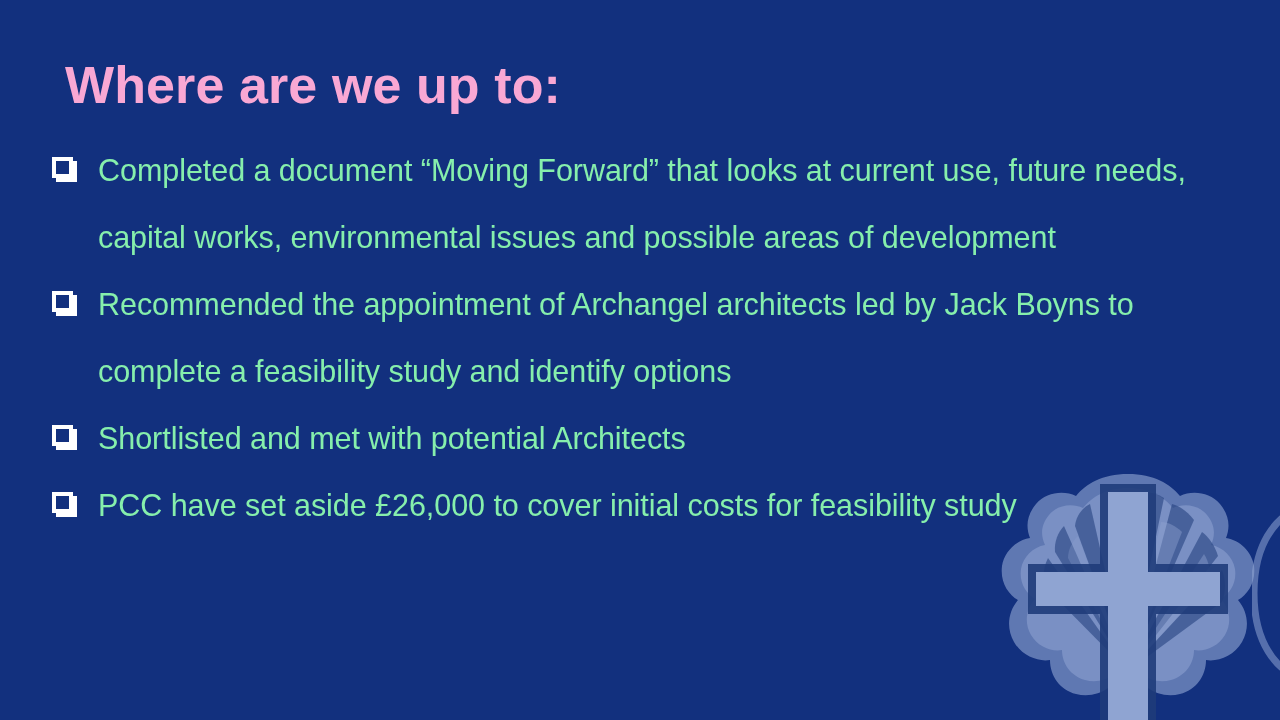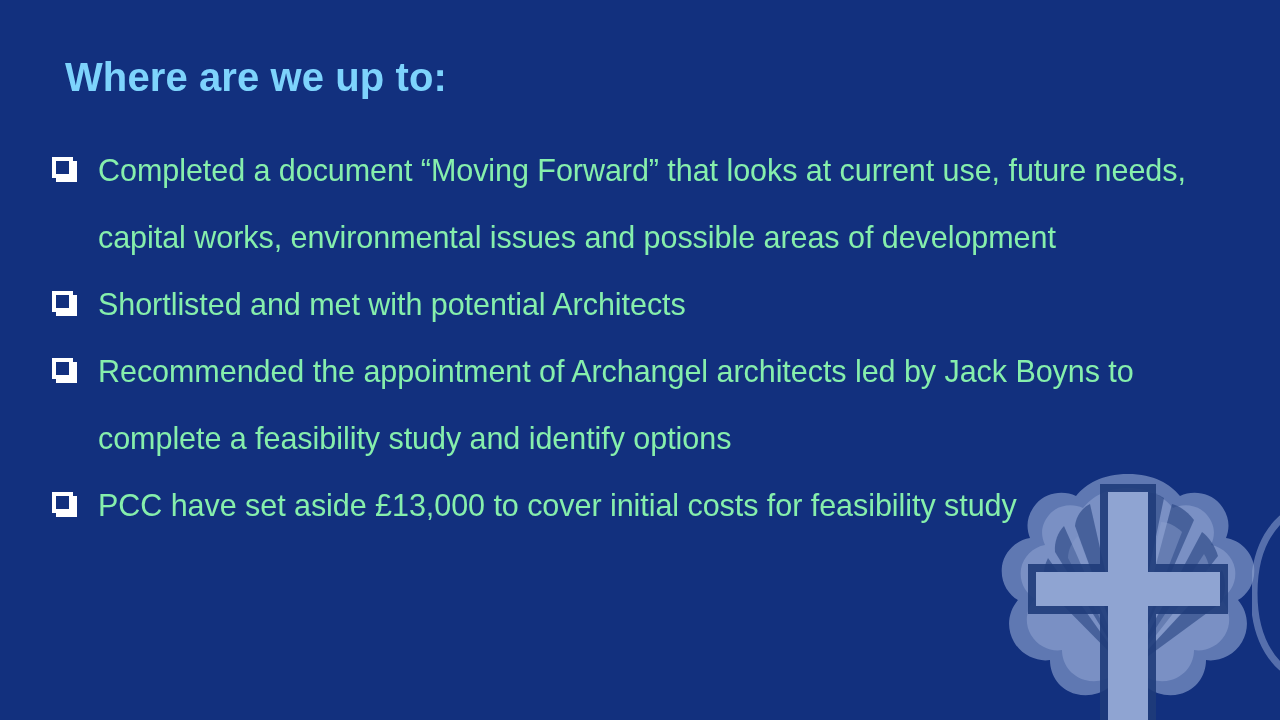--- a/index.html
+++ b/index.html
@@ -37,23 +37,23 @@
     height: 170px;
     pointer-events: none;
     opacity: .55;
   }
 
   
   #title {
     position: absolute;
     left: 65px;
     top: 55px;
-    font-size: 40px;
+    font-size: 52px;
     font-weight: bold;
-    color: #7dd3fc;
+    color: #f9a8d4;
     letter-spacing: .1px;
     white-space: nowrap;
   }
 
   
   #bullets {
     position: absolute;
     left: 52px;
     top: 137px;
     width: 1190px;
@@ -170,35 +170,35 @@
       </span>
       <span class="bullet-text">Completed a document “Moving Forward” that looks at current use, future needs, capital works, environmental issues and possible areas of development</span>
     </div>
 
     <div class="bullet-row">
       <span class="bullet-mark">
         <span class="sq-shadow"></span>
         <span class="sq-outer"></span>
         <span class="sq-inner"></span>
       </span>
+      <span class="bullet-text">Recommended the appointment of Archangel architects led by Jack Boyns to complete a feasibility study and identify options</span>
+    </div>
+
+    <div class="bullet-row">
+      <span class="bullet-mark">
+        <span class="sq-shadow"></span>
+        <span class="sq-outer"></span>
+        <span class="sq-inner"></span>
+      </span>
       <span class="bullet-text">Shortlisted and met with potential Architects</span>
     </div>
 
     <div class="bullet-row">
       <span class="bullet-mark">
         <span class="sq-shadow"></span>
         <span class="sq-outer"></span>
         <span class="sq-inner"></span>
       </span>
-      <span class="bullet-text">Recommended the appointment of Archangel architects led by Jack Boyns to complete a feasibility study and identify options</span>
-    </div>
-
-    <div class="bullet-row">
-      <span class="bullet-mark">
-        <span class="sq-shadow"></span>
-        <span class="sq-outer"></span>
-        <span class="sq-inner"></span>
-      </span>
-      <span class="bullet-text">PCC have set aside £13,000 to cover initial costs for feasibility study</span>
+      <span class="bullet-text">PCC have set aside £26,000 to cover initial costs for feasibility study</span>
     </div>
 
   </div>
 </div>
 
 </body></html>

